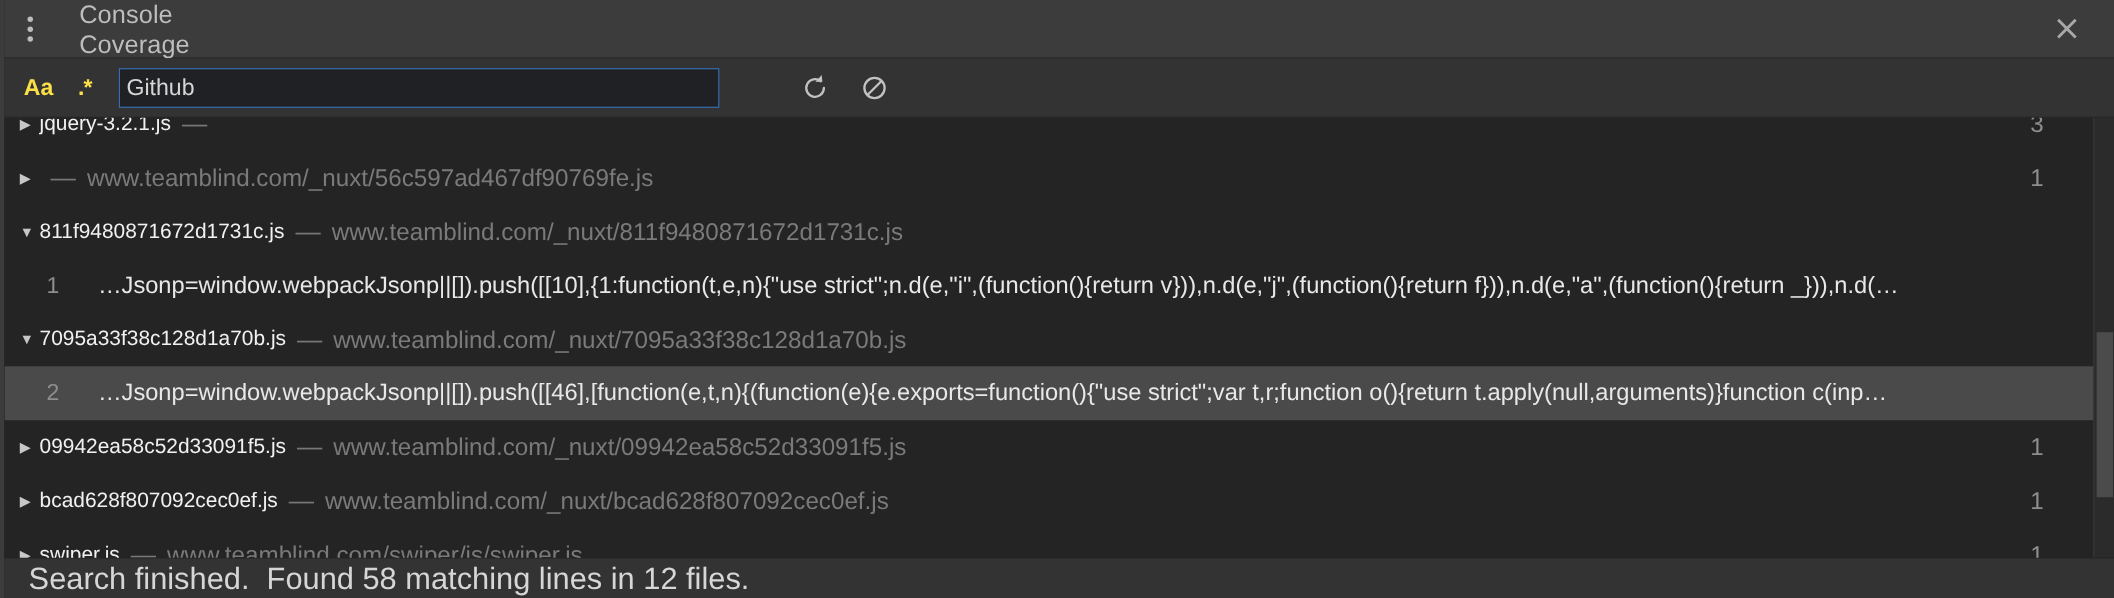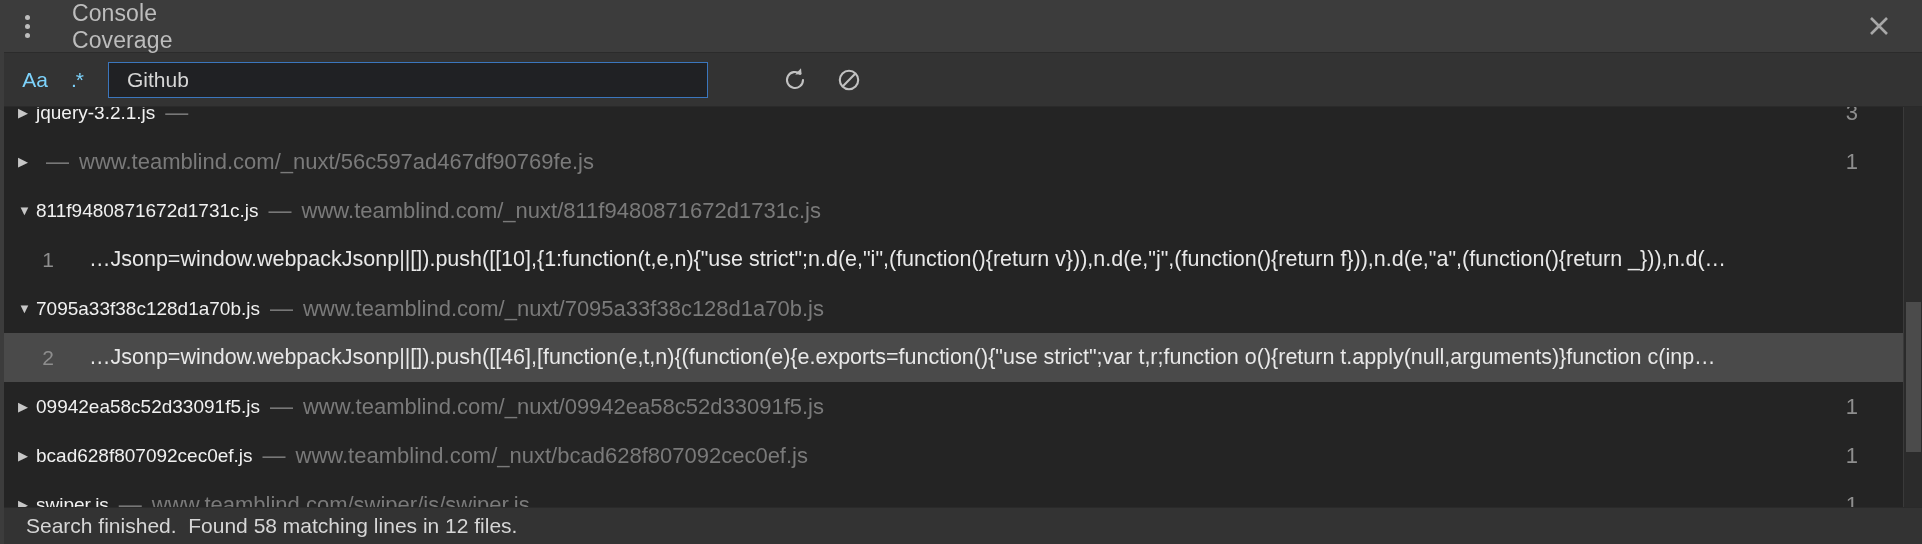--- a/index.html
+++ b/index.html
@@ -83,35 +83,35 @@
     background: #333333;
     display: flex;
     align-items: center;
     border-bottom: 1px solid #2a2a2a;
     position: relative;
   }
   .tool-btn {
     width: 42px; height: 40px;
     display: flex; align-items: center; justify-content: center;
     cursor: pointer;
-    color: #7dd3fc;
+    color: #fde047;
     font-size: 20px;
-    font-weight: normal;
+    font-weight: bold;
   }
   .tool-btn.match-case { margin-left: 10px; font-size: 21px; }
   .tool-btn.regex { font-size: 21px; letter-spacing: -1px; }
   .search-field {
-    width: 600px;
+    width: 546px;
     height: 36px;
     margin-left: 10px;
     background: #202124;
     border: 1px solid #3b76bd;
     outline: 1px solid transparent;
     display: flex; align-items: center;
-    padding: 0 18px;
+    padding: 0 6px;
     box-sizing: border-box;
   }
   .search-field input {
     width: 100%;
     background: transparent;
     border: none; outline: none;
     color: #d6d6d6;
     font-family: "Liberation Sans", sans-serif;
     font-size: 21px;
     padding: 0;
@@ -223,21 +223,21 @@
   .statusbar {
     height: 36px;
     min-height: 36px;
     background: #333333;
     border-top: 1px solid #2a2a2a;
     display: flex;
     align-items: center;
     padding-left: 22px;
   }
   .status-text {
-    font-size: 21px;
+    font-size: 28px;
     color: #d6d6d6;
     white-space: pre;
   }
 </style>
 </head>
 <body>
 
 <div class="app">
 
   <div class="tabbar">

